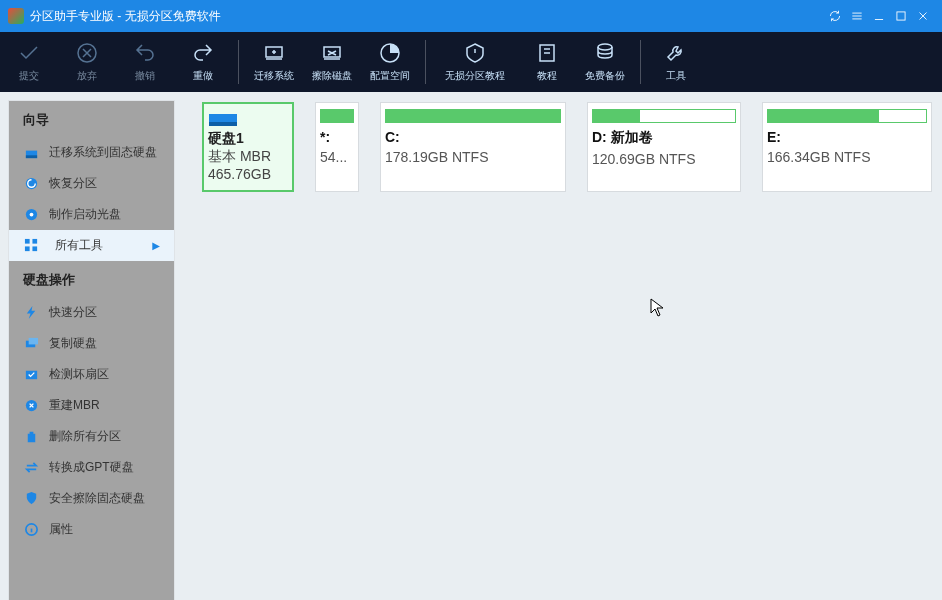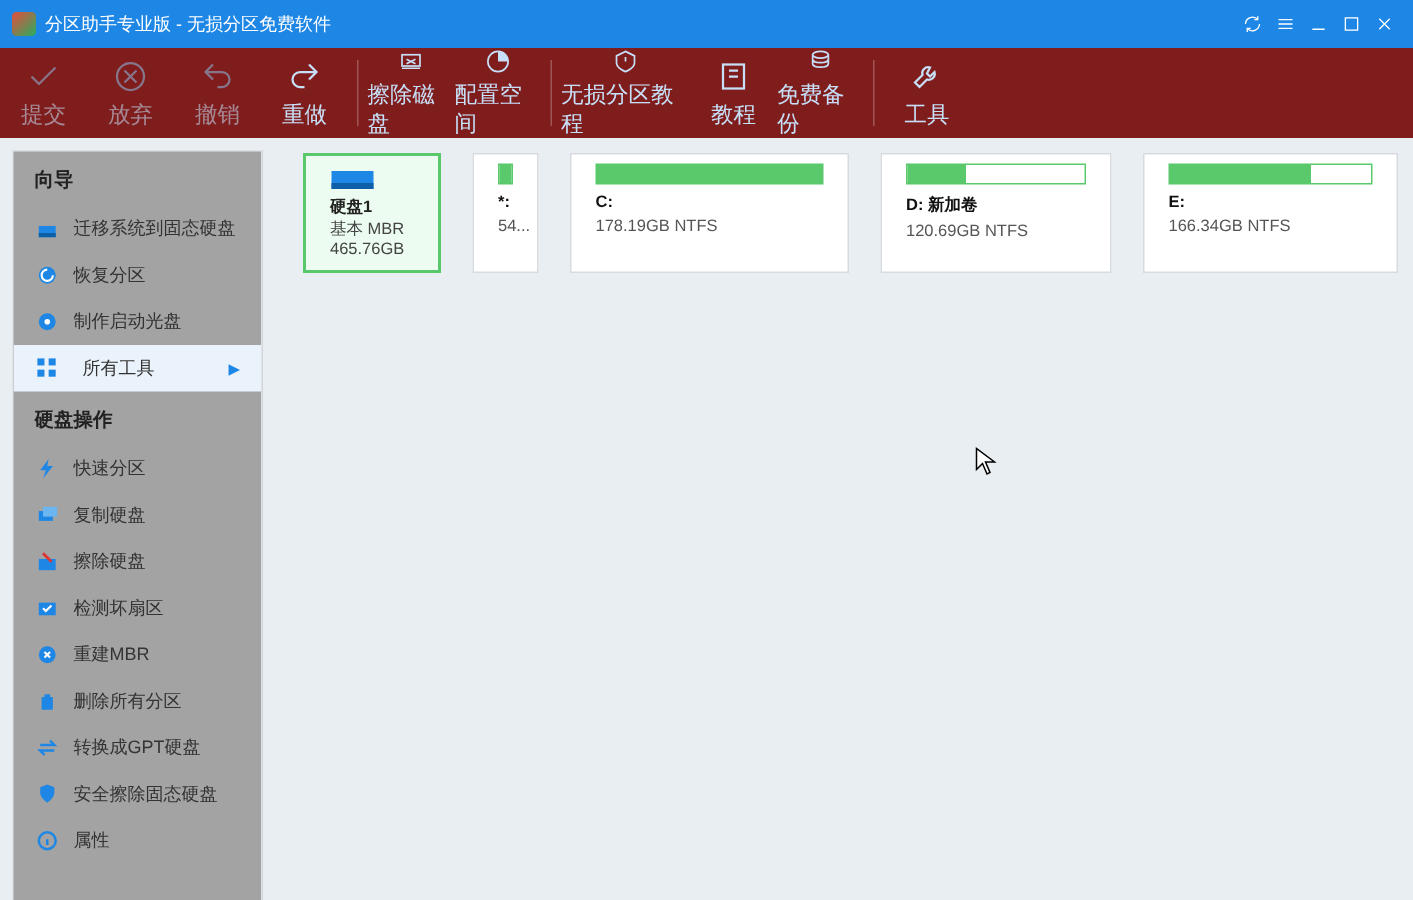--- a/index.html
+++ b/index.html
@@ -4,40 +4,40 @@
 <style>
 * { margin: 0; padding: 0; box-sizing: border-box; font-family: "Microsoft YaHei", sans-serif; }
 body { width: 942px; height: 600px; background: #fff; overflow: hidden; }
 
 .titlebar { height: 28px; background: #1e87e5; display: flex; align-items: center; padding: 16px 8px; color: #fff; font-size: 12px; }
 .titlebar .logo { width: 16px; height: 16px; background: linear-gradient(135deg,#e74c3c,#27ae60); border-radius: 3px; margin-right: 6px; }
 .titlebar .title { flex: 1; }
 .titlebar .ctrl { width: 22px; height: 22px; display: flex; align-items: center; justify-content: center; cursor: pointer; font-size: 14px; }
 .titlebar .ctrl svg { width: 14px; height: 14px; stroke: #fff; fill: none; stroke-width: 1.5; }
 
-.toolbar { height: 60px; background: #7f1d1d; display: flex; align-items: stretch; color: #c7e0f7; font-size: 15px; }
+.toolbar { height: 60px; background: #0f172a; display: flex; align-items: stretch; color: #c7e0f7; font-size: 10px; }
 .tbitem { width: 58px; display: flex; flex-direction: column; align-items: center; justify-content: center; gap: 4px; cursor: pointer; }
 .tbitem.wide { width: 86px; }
 .tbitem.disabled { opacity: 0.55; }
 .tbitem svg { width: 24px; height: 24px; stroke: #c7e0f7; fill: none; stroke-width: 1.5; }
 .tbitem.disabled svg { stroke: #8fbde8; }
 .tbsep { width: 1px; margin: 8px 6px; background: rgba(255,255,255,0.25); }
 
 .body { display: flex; height: calc(600px - 88px); background: #e9eef2; }
 .sidebar { width: 238px; background: #a3a3a3; margin: 8px 0 0 8px; border: 1px solid #dfe3e7; overflow: hidden; }
 .shead { padding: 10px 14px 8px; font-weight: bold; font-size: 13px; color: #222; }
 .sitem { display: flex; align-items: center; padding: 7px 14px; font-size: 12px; color: #333; cursor: pointer; gap: 10px; }
 .sitem.hl { background: #eaf3fb; gap: 16px; }
 .sitem .ic { width: 16px; height: 16px; display: flex; align-items: center; justify-content: center; }
 .sitem .ic svg { width: 15px; height: 15px; }
 .sitem .arrow { margin-left: auto; color: #1e87e5; font-size: 10px; }
 
 .main { flex: 1; padding: 10px 10px 0 10px; }
 .diskrow { display: flex; gap: 4px; }
-.card { background: #fff; border: 1px solid #d7dbdf; padding: 6px 16px 8px; font-size: 11px; color: #333; margin-left: 17px; }
+.card { background: #fff; border: 1px solid #d7dbdf; padding: 6px 4px 8px; font-size: 14px; color: #333; margin-left: 17px; }
 .card.disk { width: 92px; border: 2px solid #59c96b; background: #ecfcf0; }
 .card.disk .dicon { width: 30px; height: 18px; margin-bottom: 2px; }
 .card.disk .dicon svg { width: 30px; height: 18px; }
 .card.disk .dname { font-weight: bold; color: #222; }
 .card.disk .dinfo { color: #444; }
 .card.part { flex: 0 0 auto; }
 .card.part .bar { height: 14px; border: 1px solid #59c96b; margin-bottom: 6px; position: relative; background: #fff; }
 .card.part .bar .fill { position: absolute; left: 0; top: 0; bottom: 0; background: #59c96b; }
 .card.part .plabel { font-weight: bold; color: #111; margin-bottom: 4px; }
 .card.part .pinfo { color: #555; }
@@ -105,20 +105,27 @@
     <div class="tbitem">
       <svg viewBox="0 0 24 24">
         <path d="M15 4l5 5-5 5M20 9H9a5 5 0 0 0 0 10h3"></path>
       </svg>
       <span>重做</span>
     </div>
     <div class="tbsep"></div>
     <div class="tbitem">
       <svg viewBox="0 0 24 24">
         <rect x="4" y="6" width="16" height="10"></rect>
+        <path d="M4 18h16M10 11h4m-2-2v4"></path>
+      </svg>
+      <span>迁移系统</span>
+    </div>
+    <div class="tbitem">
+      <svg viewBox="0 0 24 24">
+        <rect x="4" y="6" width="16" height="10"></rect>
         <path d="M4 18h16M8 10l8 4M16 10l-8 4"></path>
       </svg>
       <span>擦除磁盘</span>
     </div>
     <div class="tbitem">
       <svg viewBox="0 0 24 24">
         <circle cx="12" cy="12" r="9"></circle>
         <path d="M12 3a9 9 0 0 1 9 9h-9z" fill="#c7e0f7" stroke="none"></path>
       </svg>
       <span>配置空间</span>
@@ -206,29 +213,20 @@
         <span>快速分区</span>
       </div>
       <div class="sitem">
         <span class="ic">
           <svg viewBox="0 0 16 16">
             <rect x="2" y="5" width="10" height="7" fill="#1e87e5"></rect>
             <rect x="5" y="2" width="10" height="7" fill="#6bb5f0"></rect>
           </svg>
         </span>
         <span>复制硬盘</span>
-      </div>
-      <div class="sitem">
-        <span class="ic">
-          <svg viewBox="0 0 16 16">
-            <rect x="2" y="6" width="12" height="8" fill="#1e87e5"></rect>
-            <path d="M5 2l6 6" stroke="#d33" stroke-width="2"></path>
-          </svg>
-        </span>
-        <span>擦除硬盘</span>
       </div>
       <div class="sitem">
         <span class="ic">
           <svg viewBox="0 0 16 16">
             <rect x="2" y="4" width="12" height="9" fill="#1e87e5"></rect>
             <path d="M5 8l2 2 4-4" stroke="#fff" fill="none" stroke-width="1.5"></path>
           </svg>
         </span>
         <span>检测坏扇区</span>
       </div>

